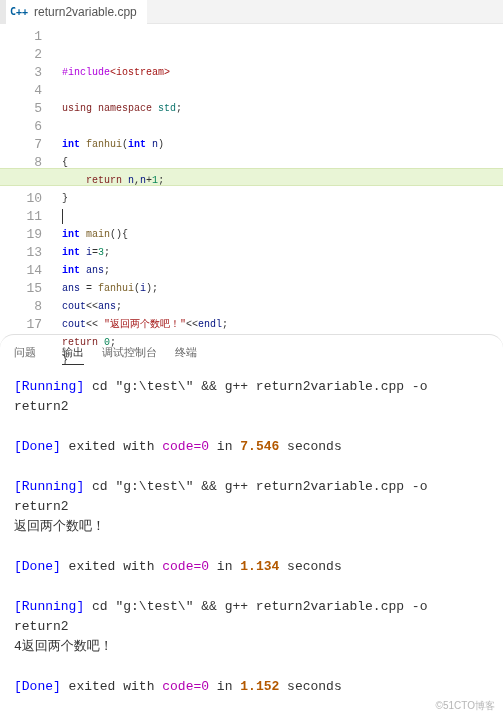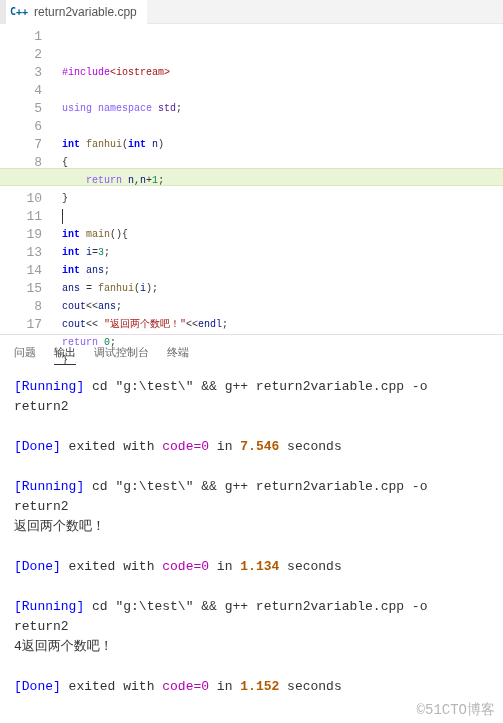--- a/index.html
+++ b/index.html
@@ -77,70 +77,72 @@
     z-index: 0;
   }
   .code-inner { position: relative; z-index: 1; }
   .cursor-bar {
     display: inline-block;
     width: 1px; height: 15px;
     background: #333;
     vertical-align: middle;
   }
   .tok-pp   { color: #af00db; }
-  .tok-kw   { color: #8b5cf6; }
+  .tok-kw   { color: #7f1d1d; }
   .tok-type { color: #0000ff; font-weight: bold; }
   .tok-fn   { color: #795e26; }
-  .tok-ns   { color: #4c1d95; }
+  .tok-ns   { color: #0f766e; }
   .tok-str  { color: #a31515; }
   .tok-num  { color: #098658; }
   .tok-inc  { color: #a31515; }
   .tok-pun  { color: #333333; }
   .tok-id   { color: #001080; }
 
   .panel {
     border-top: 1px solid #e0e0e0;
     background: #ffffff;
     height: 389px;
     display: flex;
     flex-direction: column;
+    border-radius: 14px;
   }
   .panel-tabs {
     display: flex;
     gap: 18px;
     padding: 10px 14px 6px 14px;
     font-family: -apple-system, "Segoe UI", sans-serif;
     font-size: 11px;
     color: #666;
   }
   .panel-tab { cursor: pointer; padding-bottom: 4px; }
   .panel-tab.active {
     color: #333;
     border-bottom: 1px solid #333;
+    margin-left: 8px;
   }
   .terminal {
     flex: 1;
     padding: 6px 14px;
     font-size: 13px;
     line-height: 20px;
     white-space: pre-wrap;
     overflow: hidden;
   }
   .t-run  { color: #0000ff; }
   .t-done { color: #0000ff; }
   .t-code { color: #b300b3; margin-top: 16px; }
   .t-num  { color: #b35900; font-weight: bold; }
   .t-plain{ color: #333; }
   .blank  { height: 20px; }
 
   .watermark {
     position: absolute;
-    right: 8px; bottom: 4px;
-    font-family: Liberation Mono, monospace;
-    font-size: 14px;
+    right: 8px; bottom: 10px;
+    font-family: Liberation Sans, sans-serif;
+    font-size: 10px;
     color: rgba(120,120,120,0.55);
     pointer-events: none;
   }
 </style>
 </head>
 <body>
 
 <div class="tab-bar">
   <div class="left-strip"></div>
   <div class="tab">

